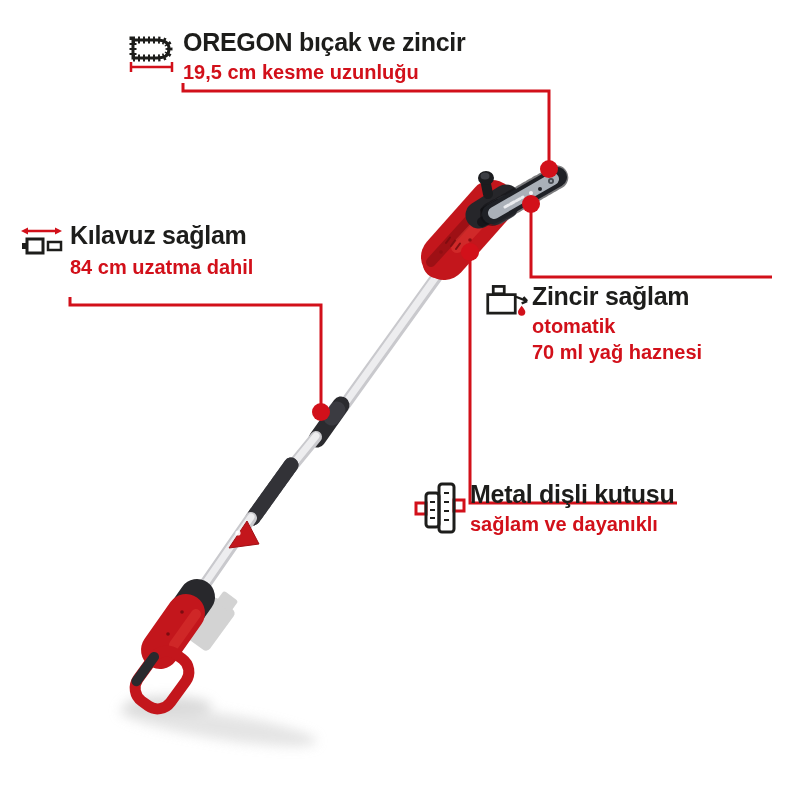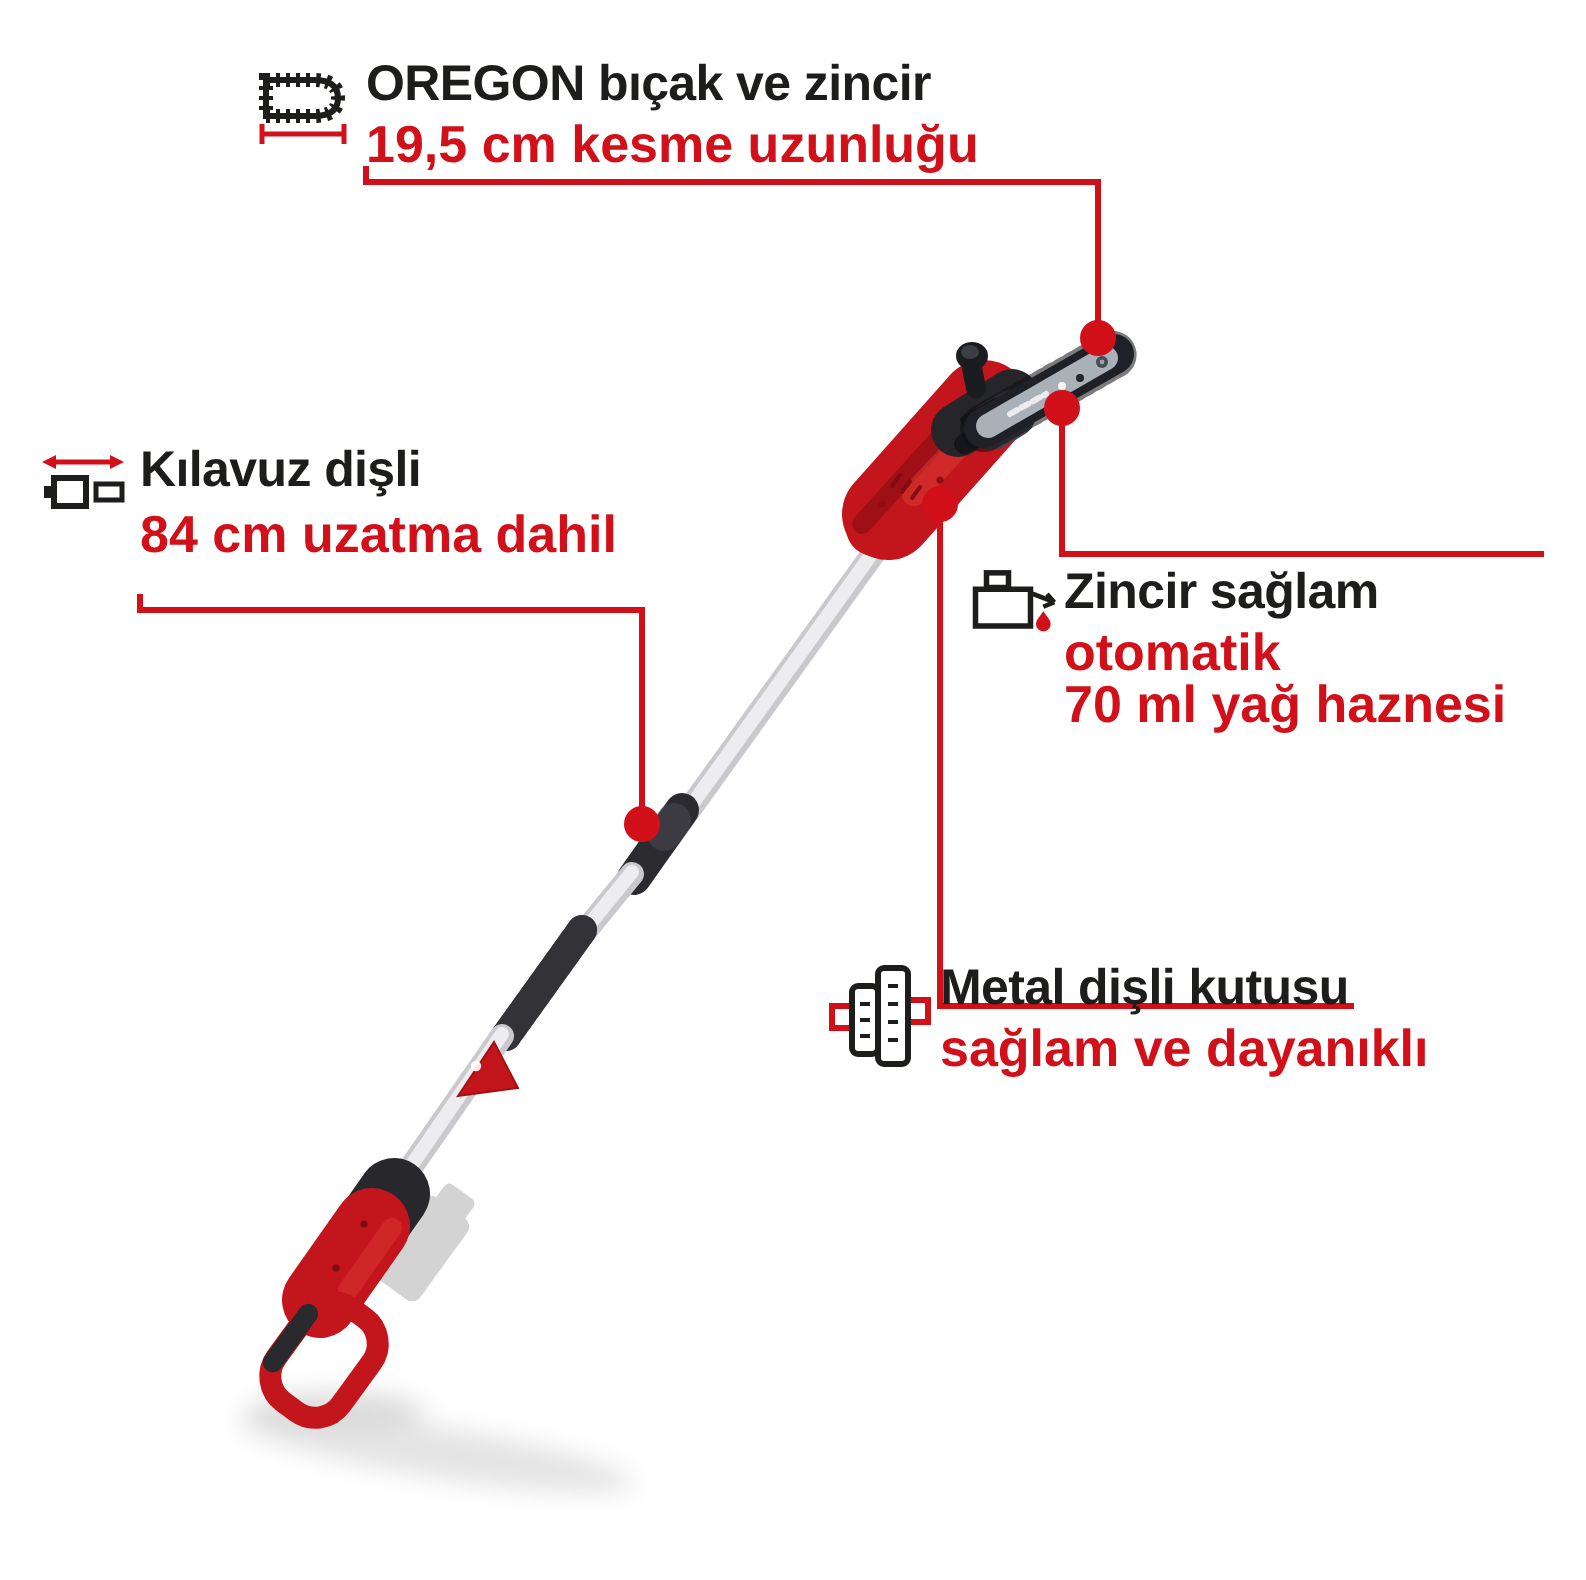--- a/index.html
+++ b/index.html
@@ -15,21 +15,21 @@
   .art{position:absolute;left:0;top:0;width:793px;height:790px;}
   .callout{position:absolute;display:flex;align-items:flex-start;}
   .callout .ico{flex:0 0 auto;display:block;}
   .ctext{display:flex;flex-direction:column;}
   .title{
     font-size:25px;font-weight:bold;color:var(--heading);
     line-height:30px;letter-spacing:-0.3px;white-space:nowrap;
   }
   .subs{margin-top:2px;display:flex;flex-direction:column;}
   .sub{
-    font-size:26px;font-weight:bold;color:var(--accent);
+    font-size:20px;font-weight:bold;color:var(--accent);
     line-height:26px;white-space:nowrap;
   }
   #co-blade{left:128px;top:27px;}
   #co-blade .ico{margin-top:6px;margin-right:8px;}
   #co-pole{left:20px;top:220px;}
   #co-pole .ico{margin-top:4px;margin-right:7px;}
   #co-pole .subs{margin-top:4px;}
   #co-oil{left:485px;top:281px;}
   #co-oil .ico{margin-top:2px;margin-right:3px;}
   #co-gear{left:414px;top:479px;}
@@ -186,21 +186,21 @@
   <div class="callout" id="co-pole">
     <svg class="ico" width="43" height="32" viewBox="0 0 43 32">
       <line x1="5" y1="7" x2="38" y2="7" class="ir" stroke-width="2.5"></line>
       <path d="M1,7 L8,3.5 L8,10.5 Z" class="irf"></path>
       <path d="M42,7 L35,3.5 L35,10.5 Z" class="irf"></path>
       <rect x="7" y="15" width="16" height="14" fill="#ffffff" class="ik" stroke-width="3"></rect>
       <rect x="2" y="19" width="5" height="6" class="ikf"></rect>
       <rect x="28" y="18" width="13" height="8" fill="#ffffff" class="ik" stroke-width="2.5"></rect>
     </svg>
     <div class="ctext">
-      <div class="title">Kılavuz dişli</div>
+      <div class="title">Kılavuz sağlam</div>
       <div class="subs">
         <div class="sub">84 cm uzatma dahil</div>
       </div>
     </div>
   </div>
 
   <div class="callout" id="co-oil">
     <svg class="ico" width="44" height="38" viewBox="0 0 48 38">
       <rect x="9" y="2" width="12" height="8" fill="#ffffff" class="ik" stroke-width="3"></rect>
       <path d="M3,11 H33 V31 H3 Z" fill="#ffffff" class="ik" stroke-width="3"></path>

